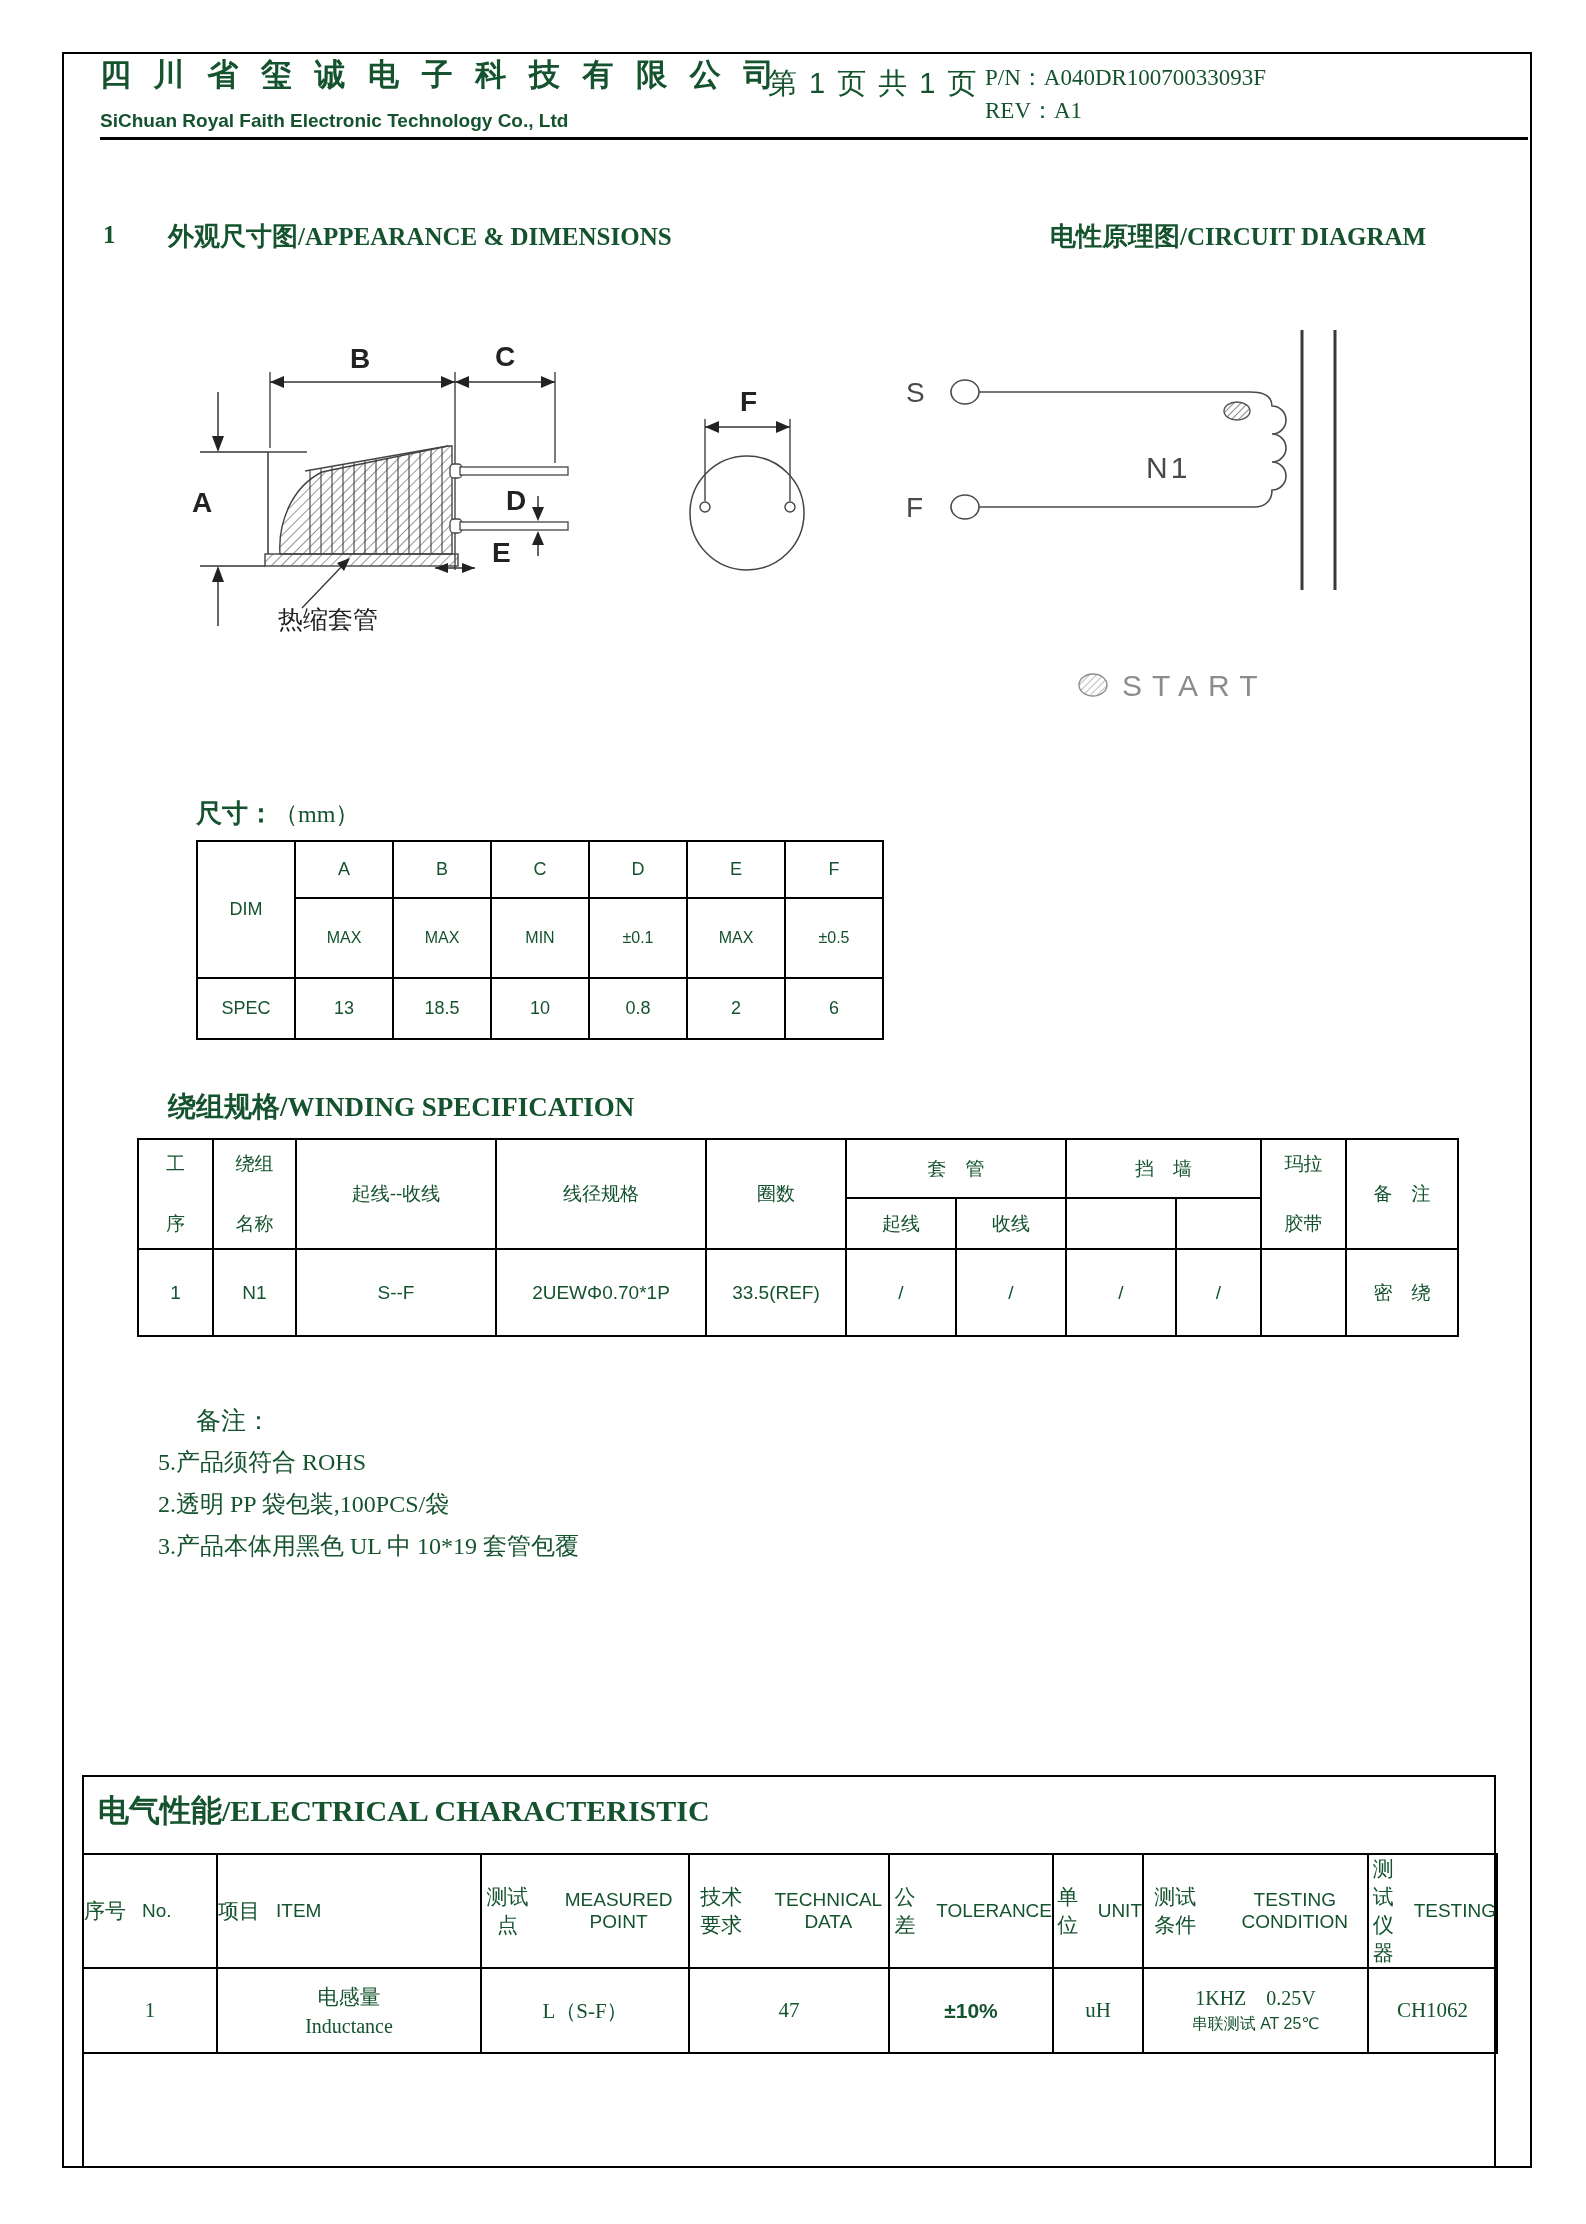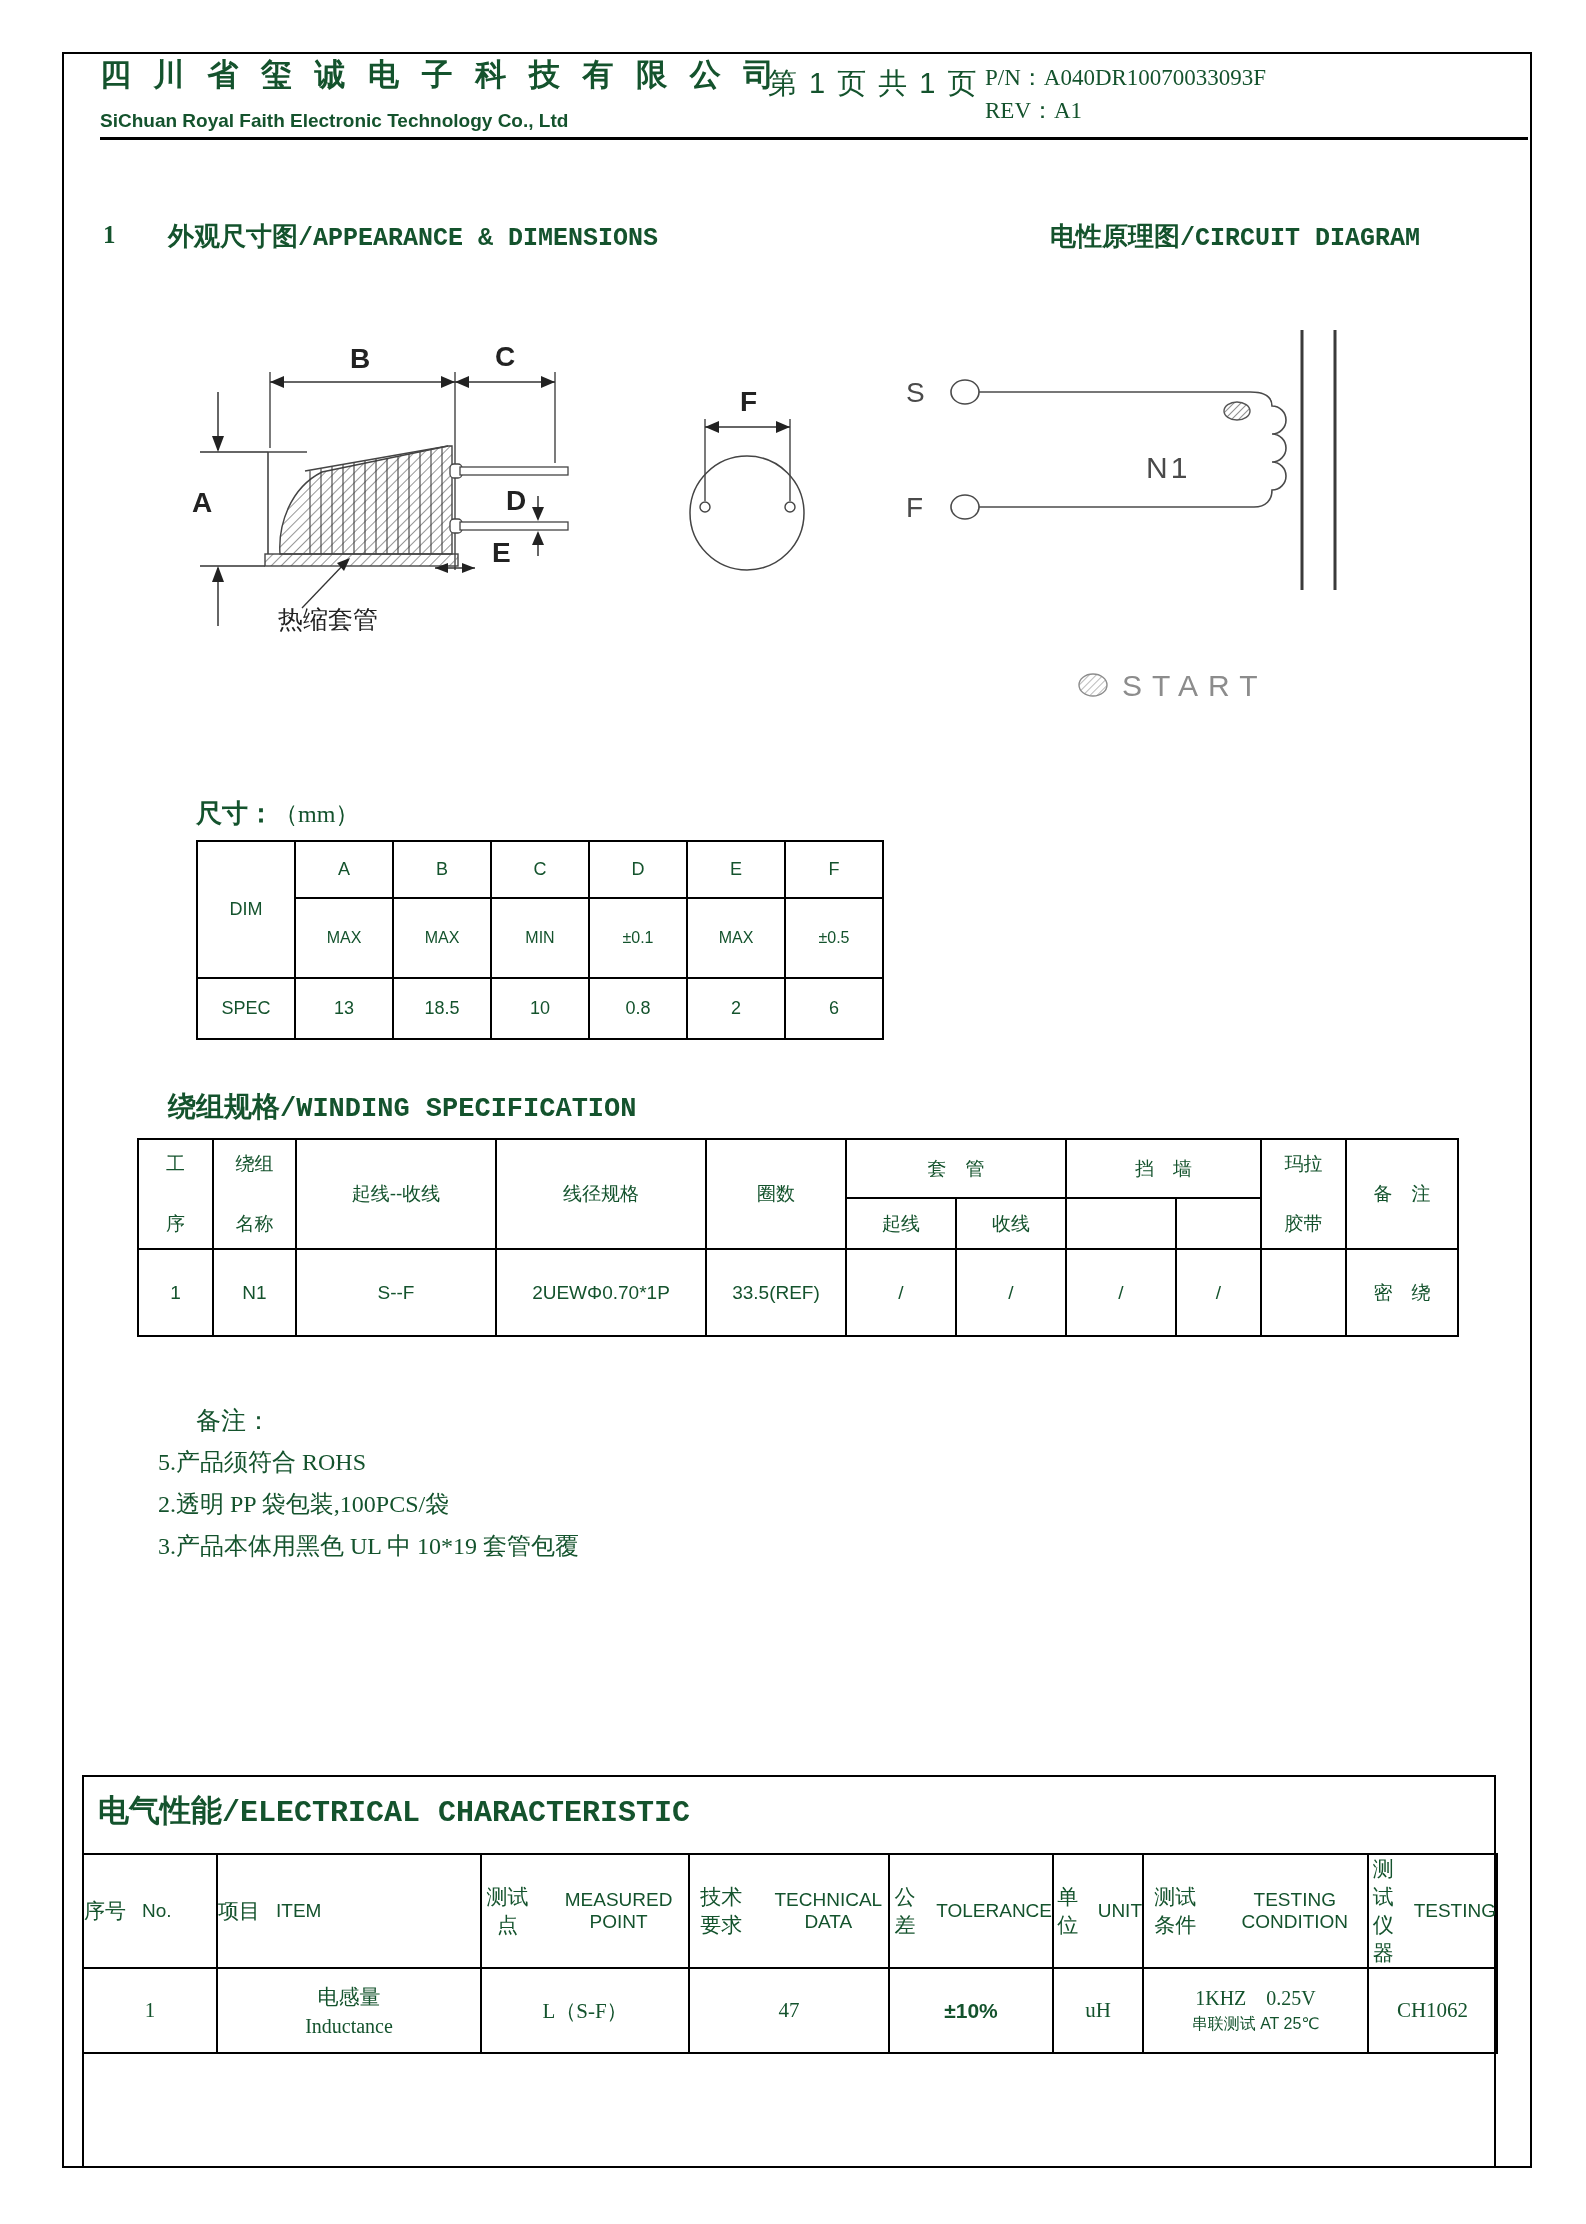--- a/index.html
+++ b/index.html
@@ -21,21 +21,21 @@
   .company-zh { left:100px; top:54px; font-weight:bold; font-size:31px; letter-spacing:7px; }
   .company-en { left:100px; top:110px; font-weight:bold; font-size:19px; font-family:"Liberation Sans",sans-serif; }
   .header-rule { left:100px; top:137px; width:1428px; height:3px; background:#000; }
   .page-info { left:768px; top:64px; font-size:29px; letter-spacing:2px; }
   .pn-line  { left:985px; top:62px; font-size:23px; }
   .rev-line { left:985px; top:95px; font-size:23px; }
 
   
   .sec-num { left:103px; top:221px; font-size:25px; font-weight:bold; }
   .heading .hz { font-family:"Liberation Sans",sans-serif; font-weight:bold; }
-  .heading .he { font-family:Liberation Mono, monospace; font-weight:bold;text-align:center; }
+  .heading .he { font-family:Liberation Serif, serif; font-weight:bold;text-align:center; }
   .sec-title { left:168px; top:219px; font-size:26px; }
   .sec-title .he { font-size:25px; }
   .circuit-title { left:1050px; top:219px; font-size:26px; }
   .circuit-title .he { font-size:25px; }
 
   
   .dim-caption { left:196px; top:796px; font-size:26px; }
   .dim-caption .hz { font-family:"Liberation Sans",sans-serif; font-weight:bold; }
   .dim-caption .unit { font-size:24px; font-weight:normal; }
 

